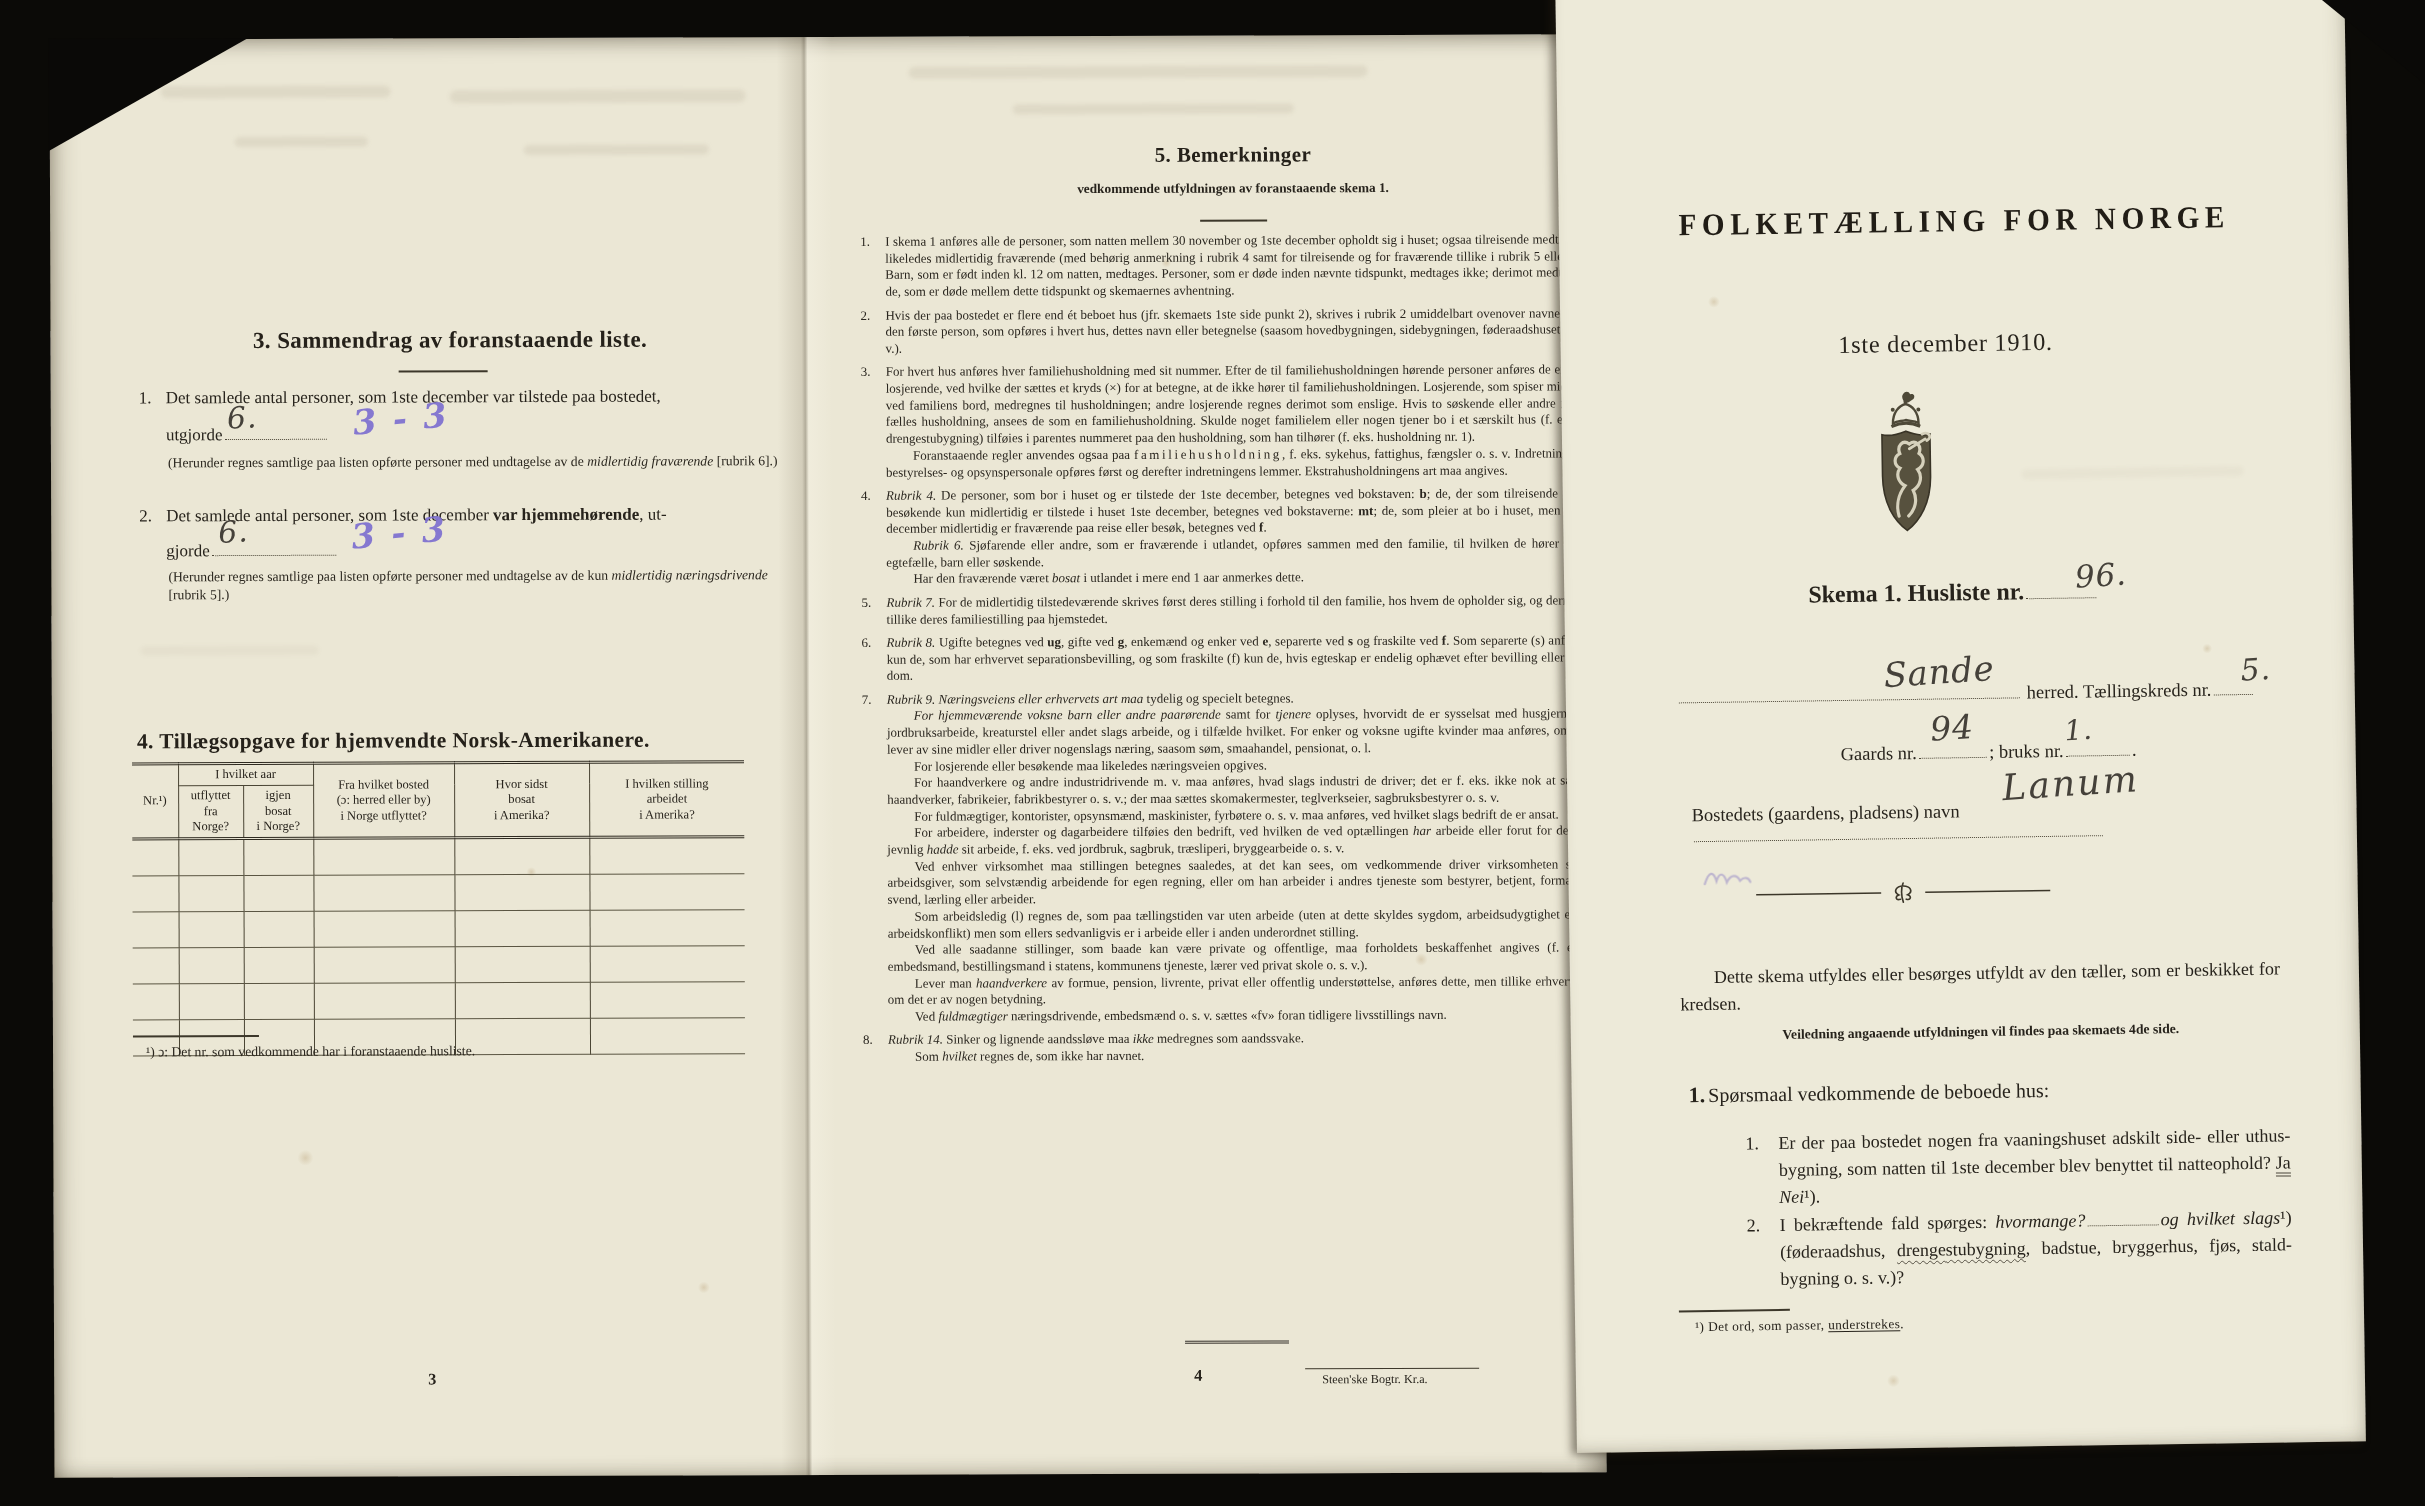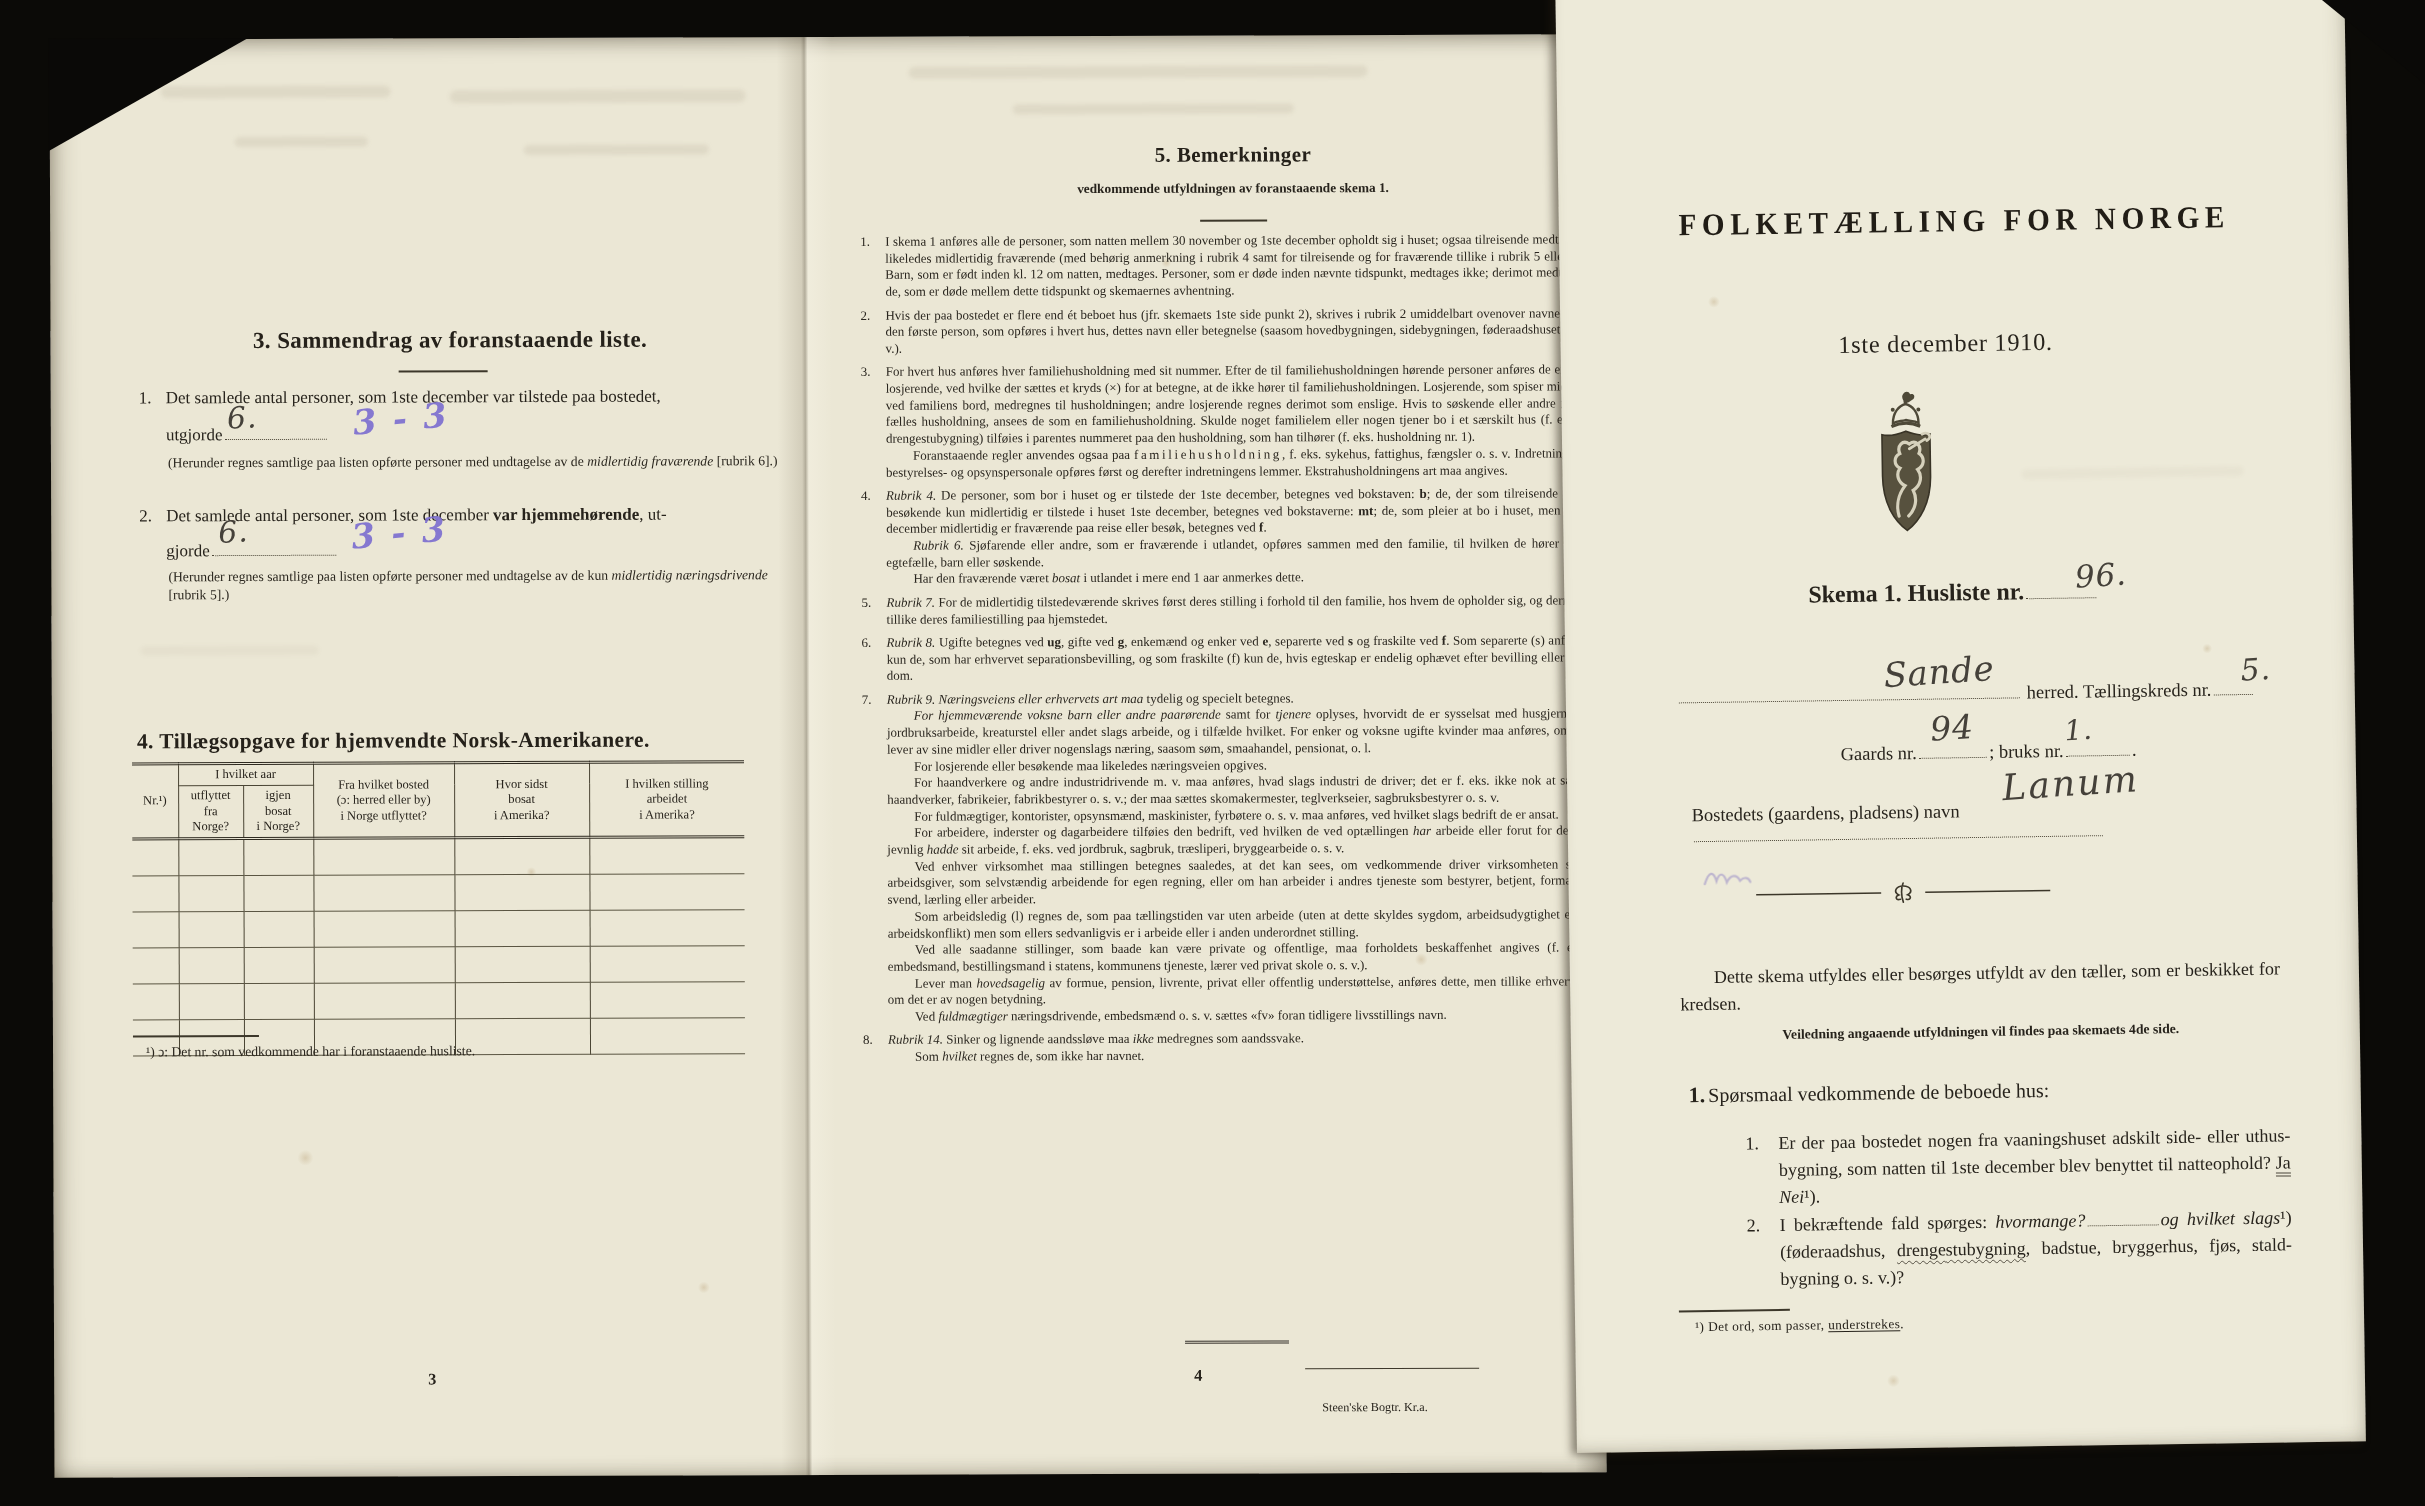--- a/index.html
+++ b/index.html
@@ -243,35 +243,35 @@
           <span class="bem-num">7.</span>
           <p class="bem-para"><span class="seg-i">Rubrik 9.</span><span>  </span><span class="seg-i">Næringsveiens eller erhvervets art maa</span><span> tydelig og specielt betegnes.</span></p>
           <p class="bem-para indent"><span class="seg-i">For hjemmeværende voksne barn eller andre paarørende</span><span> samt for </span><span class="seg-i">tjenere</span><span> oplyses, hvorvidt de er sysselsat med husgjerning, jordbruksarbeide, kreaturstel eller andet slags arbeide, og i tilfælde hvilket.  For enker og voksne ugifte kvinder maa anføres, om de lever av sine midler eller driver nogenslags næring, saasom søm, smaahandel, pensionat, o. l.</span></p>
           <p class="bem-para indent"><span>For losjerende eller besøkende maa likeledes næringsveien opgives.</span></p>
           <p class="bem-para indent"><span>For haandverkere og andre industridrivende m. v. maa anføres, hvad slags industri de driver; det er f. eks. ikke nok at sætte haandverker, fabrikeier, fabrikbestyrer o. s. v.; der maa sættes skomakermester, teglverkseier, sagbruksbestyrer o. s. v.</span></p>
           <p class="bem-para indent"><span>For fuldmægtiger, kontorister, opsynsmænd, maskinister, fyrbøtere o. s. v. maa anføres, ved hvilket slags bedrift de er ansat.</span></p>
           <p class="bem-para indent"><span>For arbeidere, inderster og dagarbeidere tilføies den bedrift, ved hvilken de ved optællingen </span><span class="seg-i">har</span><span> arbeide eller forut for denne jevnlig </span><span class="seg-i">hadde</span><span> sit arbeide, f. eks. ved jordbruk, sagbruk, træsliperi, bryggearbeide o. s. v.</span></p>
           <p class="bem-para indent"><span>Ved enhver virksomhet maa stillingen betegnes saaledes, at det kan sees, om vedkommende driver virksomheten som arbeidsgiver, som selvstændig arbeidende for egen regning, eller om han arbeider i andres tjeneste som bestyrer, betjent, formand, svend, lærling eller arbeider.</span></p>
           <p class="bem-para indent"><span>Som arbeidsledig (l) regnes de, som paa tællingstiden var uten arbeide (uten at dette skyldes sygdom, arbeidsudygtighet eller arbeidskonflikt) men som ellers sedvanligvis er i arbeide eller i anden underordnet stilling.</span></p>
           <p class="bem-para indent"><span>Ved alle saadanne stillinger, som baade kan være private og offentlige, maa forholdets beskaffenhet angives (f. eks. embedsmand, bestillingsmand i statens, kommunens tjeneste, lærer ved privat skole o. s. v.).</span></p>
-          <p class="bem-para indent"><span>Lever man </span><span class="seg-i">hovedsagelig</span><span> av formue, pension, livrente, privat eller offentlig understøttelse, anføres dette, men tillike erhvervet, om det er av nogen betydning.</span></p>
+          <p class="bem-para indent"><span>Lever man </span><span class="seg-i">haandverkere</span><span> av formue, pension, livrente, privat eller offentlig understøttelse, anføres dette, men tillike erhvervet, om det er av nogen betydning.</span></p>
           <p class="bem-para indent"><span>Ved </span><span class="seg-i">fuldmægtiger</span><span> næringsdrivende, embedsmænd o. s. v. sættes «fv» foran tidligere livsstillings navn.</span></p>
         </div>
         <div class="bem-item">
           <span class="bem-num">8.</span>
           <p class="bem-para"><span class="seg-i">Rubrik 14.</span><span>  Sinker og lignende aandssløve maa </span><span class="seg-i">ikke</span><span> medregnes som aandssvake.</span></p>
           <p class="bem-para indent"><span>Som </span><span class="seg-i">hvilket</span><span> regnes de, som ikke har navnet.</span></p>
         </div>
       </div>
 
     <div class="abs" style="left:1131px;top:1305px;width:104px;height:0;border-top:3px double #35302a;"></div>
 
     <div class="abs" style="left:1140px;top:1330px;font-size:16.3px;font-weight:bold;">4</div>
     <div class="abs rule" style="left:1251px;top:1333px;width:174px;height:1.1px;"></div>
-    <div class="abs" style="left:1268px;top:1337px;font-size:12.2px;margin-top:28px;">Steen'ske Bogtr.  Kr.a.</div>
+    <div class="abs" style="left:1268px;top:1337px;font-size:12.2px;">Steen'ske Bogtr.  Kr.a.</div>
   </div>
 
   <div class="sheet" id="sheet-right">
     <div class="fox" style="left:148px;top:311px;width:12px;height:12px;"></div>
     <div class="fox" style="left:637px;top:666px;width:10.4px;height:10.4px;"></div>
     <div class="fox" style="left:311px;top:1392px;width:13.3px;height:13.3px;"></div>
     <div class="ghost-line" style="left:459px;top:489px;width:222px;height:10.4px;opacity:.45;"></div>
 
     <div class="abs r-title" style="left:44px;top:222px;width:703px;text-align:center;">FOLKETÆLLING FOR NORGE</div>
     <div class="abs r-date center" style="left:89px;top:348px;width:592px;">1ste december 1910.</div>

